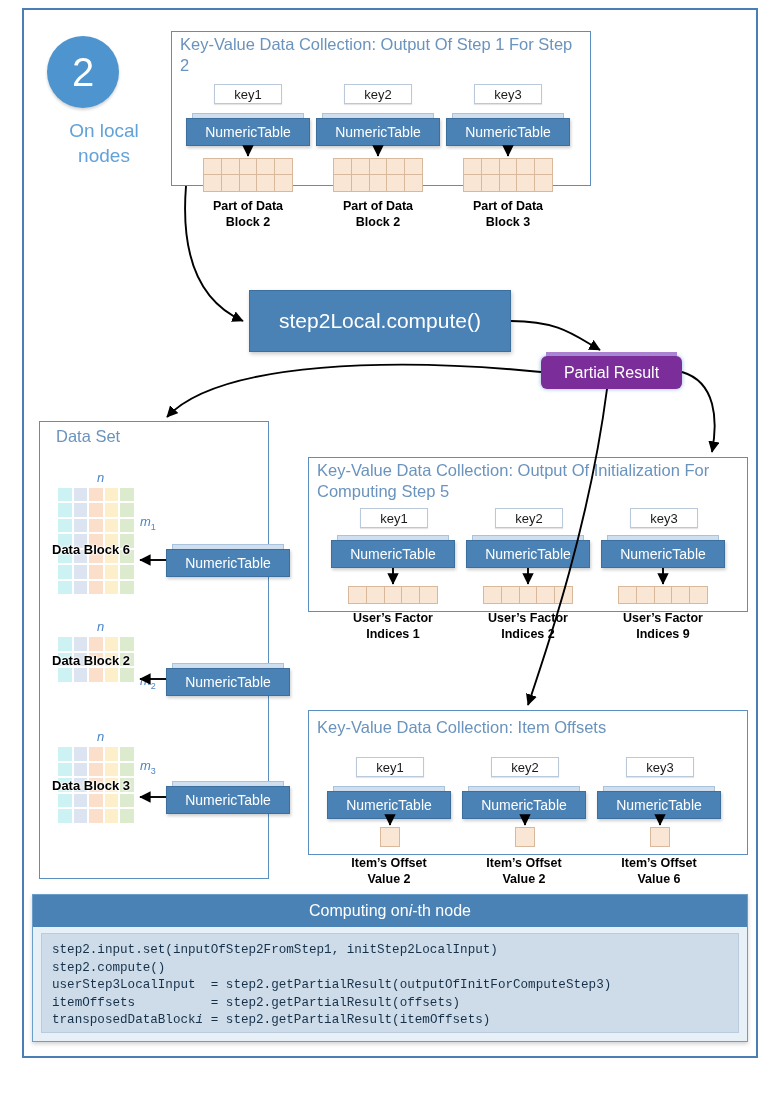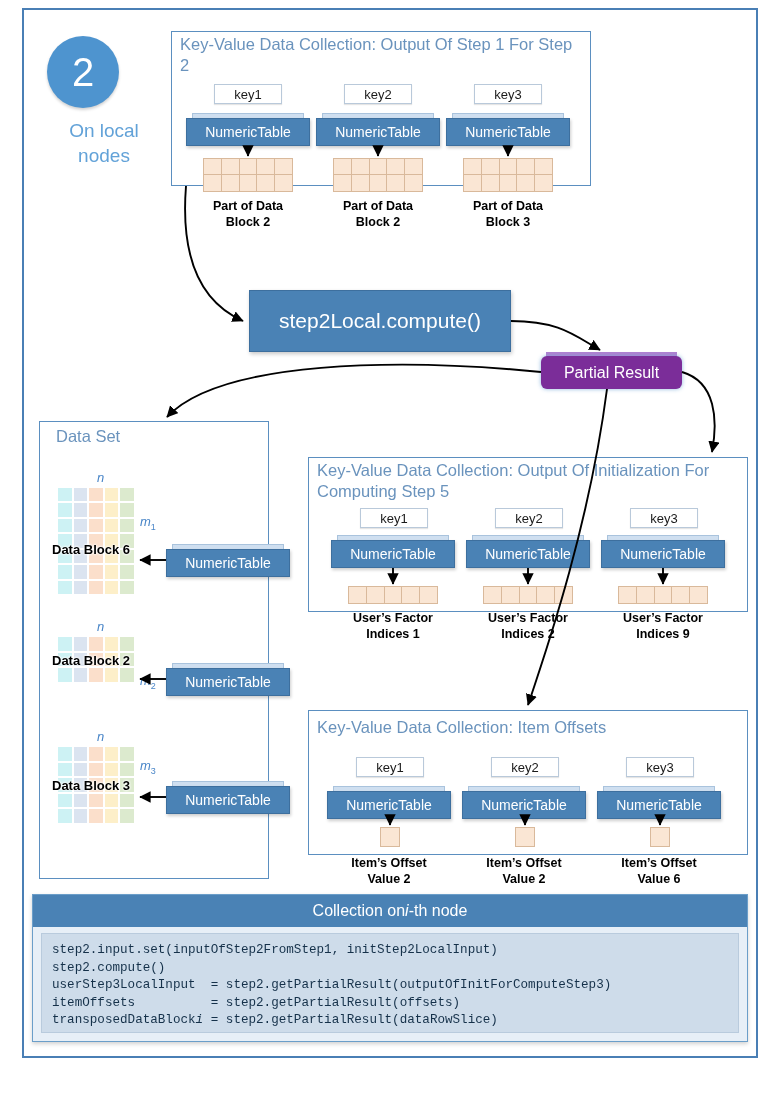--- a/index.html
+++ b/index.html
@@ -469,29 +469,29 @@
         <div class="gcell"></div>
       </div>
   </div>
   <div class="cap" style="left:597px;top:855px;width:124px;">
     <div>Item’s Offset</div>
     <div>Value 6</div>
   </div>
 
   <div class="algo">
     <div class="algo-head">
-      <span>Collection on </span>
+      <span>Computing on </span>
         <i>i</i>
         <span>-th node</span>
     </div>
     <div class="algo-code"><span>step2.input.set(inputOfStep2FromStep1, initStep2LocalInput)</span>
 <span>step2.compute()</span>
 <span>userStep3LocalInput  = step2.getPartialResult(outputOfInitForComputeStep3)</span>
 <span>itemOffsets          = step2.getPartialResult(offsets)</span>
-<span><span>transposedDataBlock</span><i>i</i><span> = step2.getPartialResult(dataRowSlice)</span></span></div>
+<span><span>transposedDataBlock</span><i>i</i><span> = step2.getPartialResult(itemOffsets)</span></span></div>
   </div>
 
   <svg class="wires" viewBox="0 0 780 1098">
     <defs>
       <marker id="ah" markerWidth="7" markerHeight="7" refX="5.6" refY="3" orient="auto">
         <path d="M0,0 L6,3 L0,6 z" fill="#000"></path>
       </marker>
     </defs>
     <g fill="none" stroke="#000" stroke-width="1.9" marker-end="url(#ah)">
 

